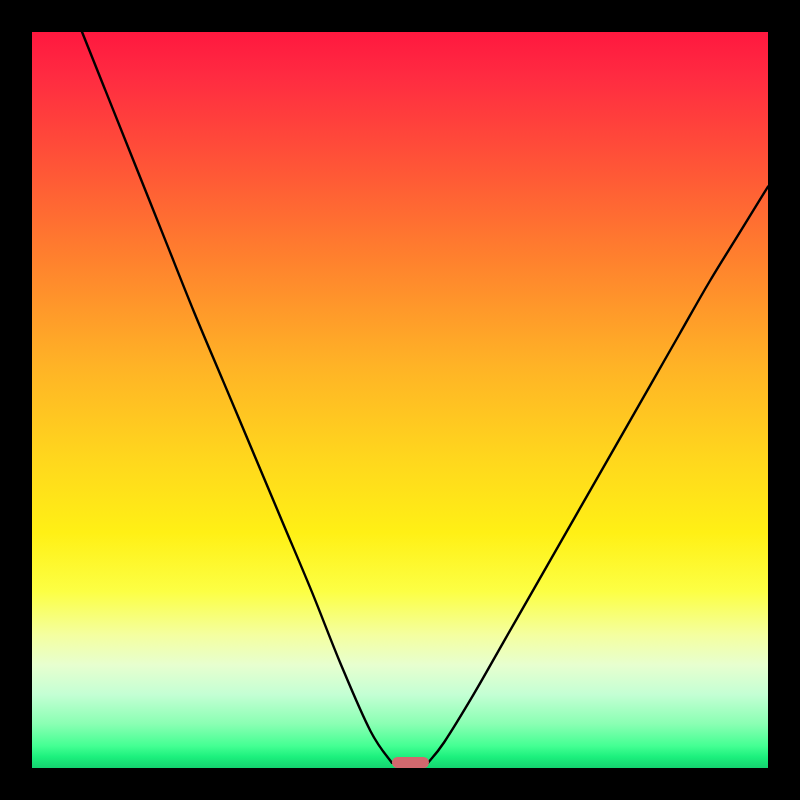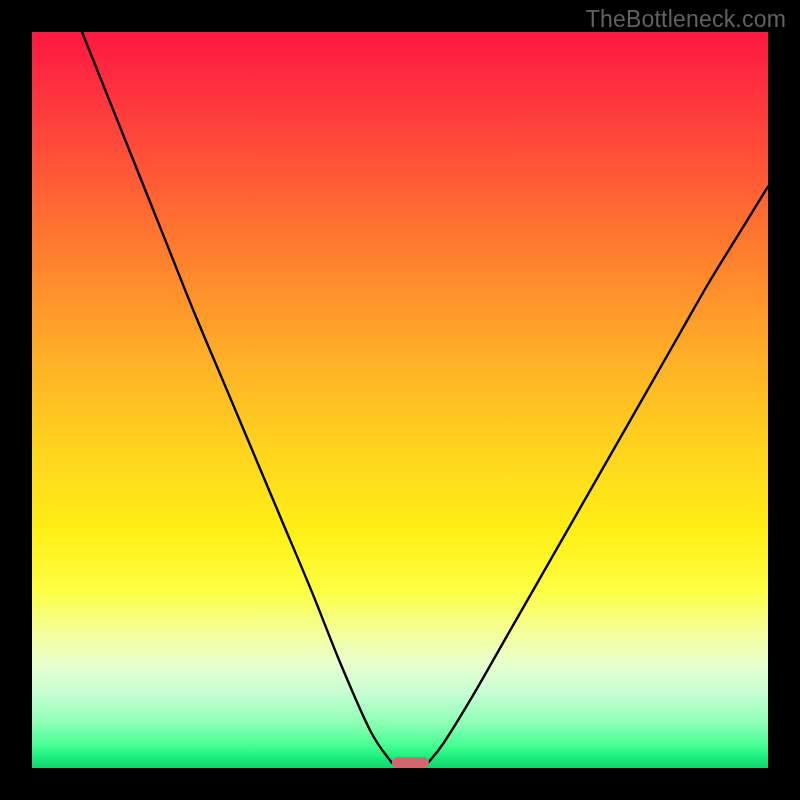--- a/index.html
+++ b/index.html
@@ -60,21 +60,20 @@
     border-radius: 999px;
   }
 </style>
 </head>
 <body>
 
 <div class="wrap">
 
   <div class="plot" style="left: 32px; top: 32px; width: 736px; height: 736px;"></div>
 
-  <div class="watermark">TheBottleneck.com</div>
 
   <svg class="curves" width="800" height="800" viewBox="0 0 800 800">
       <path d="M 82.048 32 C 86.28736 42.5984, 96.06144 67.03359999999996, 105.60000000000001 90.87999999999997 C 115.13856000000001 114.72639999999997, 124.44160000000002 137.98400000000004, 135.04000000000002 164.48000000000005 C 145.63840000000002 190.97600000000006, 153.8816 211.58400000000003, 164.48 238.08 C 175.0784 264.576, 183.3216 285.8464, 193.92 311.68 C 204.51839999999999 337.5136, 212.76160000000002 356.42879999999997, 223.36 381.59999999999997 C 233.9584 406.77119999999996, 242.20159999999998 426.34880000000004, 252.79999999999998 451.52000000000004 C 263.3984 476.69120000000004, 271.6416 496.26880000000006, 282.24 521.44 C 292.83840000000004 546.6112, 301.0816 565.5264, 311.68 591.36 C 322.27840000000003 617.1936000000001, 330.52160000000003 639.7888, 341.12 664.96 C 351.7184 690.1312, 361.41888 713.58016, 370.56 731.1999999999999 C 379.70112 748.8198399999999, 388.06208 757.15136, 391.904 762.848" fill="none" stroke="#000000" stroke-width="2.4" stroke-linecap="round"></path>
       <path d="M 427.96799999999996 762.848 C 430.88255999999996 759.13856, 435.94624000000005 754.56064, 444.16 742.24 C 452.37376 729.91936, 463.00159999999994 712.2848, 473.59999999999997 694.4 C 484.1984 676.5151999999999, 492.4416 661.4272, 503.04 642.88 C 513.6384 624.3328, 521.8816 609.9072, 532.48 591.36 C 543.0784 572.8128, 551.3216 558.3871999999999, 561.92 539.8399999999999 C 572.5183999999999 521.2927999999999, 580.7616 506.86719999999997, 591.36 488.32 C 601.9584 469.7728, 610.2016000000001 455.34720000000004, 620.8000000000001 436.8 C 631.3984 418.2528, 639.6416 403.82719999999995, 650.24 385.28 C 660.8384 366.7328, 669.0816 352.3072, 679.68 333.76000000000005 C 690.2783999999999 315.2128000000001, 698.5216 300.1248, 709.12 282.24 C 719.7184 264.3552, 727.9616 251.62240000000003, 738.56 234.4 C 749.1583999999999 217.17759999999998, 762.7008 195.17119999999997, 768 186.55999999999997" fill="none" stroke="#000000" stroke-width="2.4" stroke-linecap="round"></path>
     </svg>
 
   <div class="marker" style="left: 391.904px; width: 36.8px; top: 757.348px; height: 11px;"></div>
 
 </div>
 

